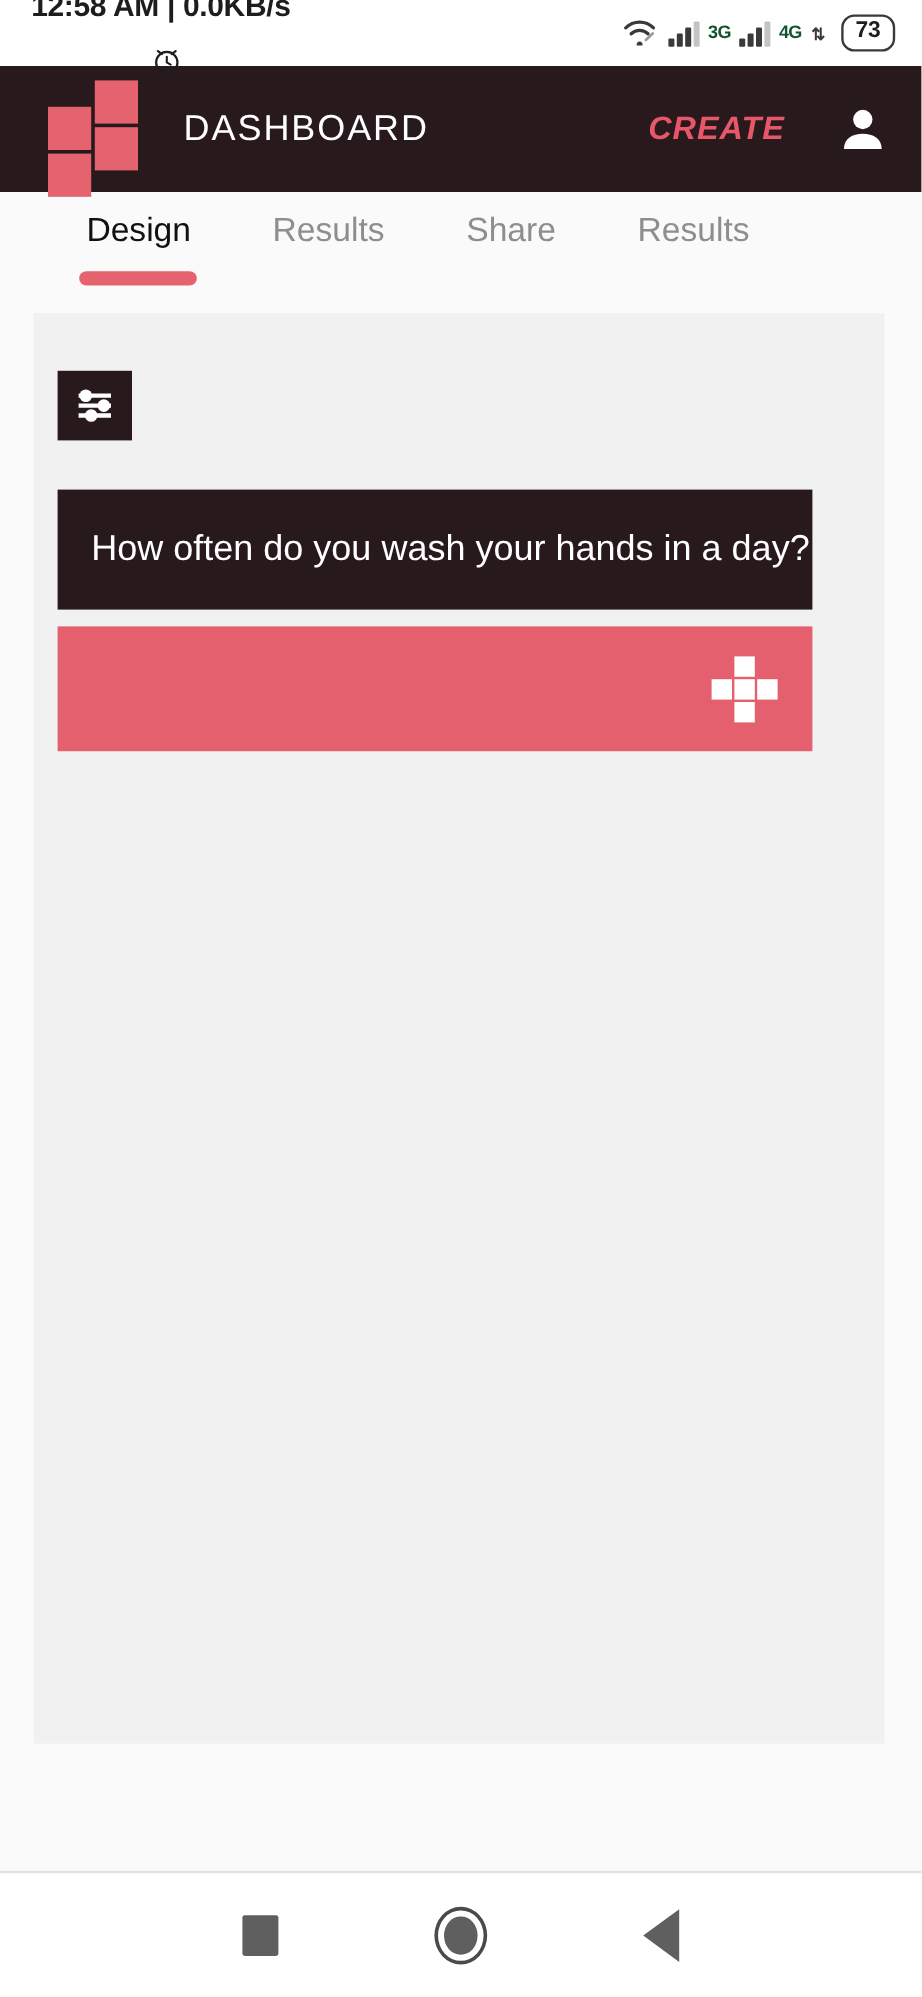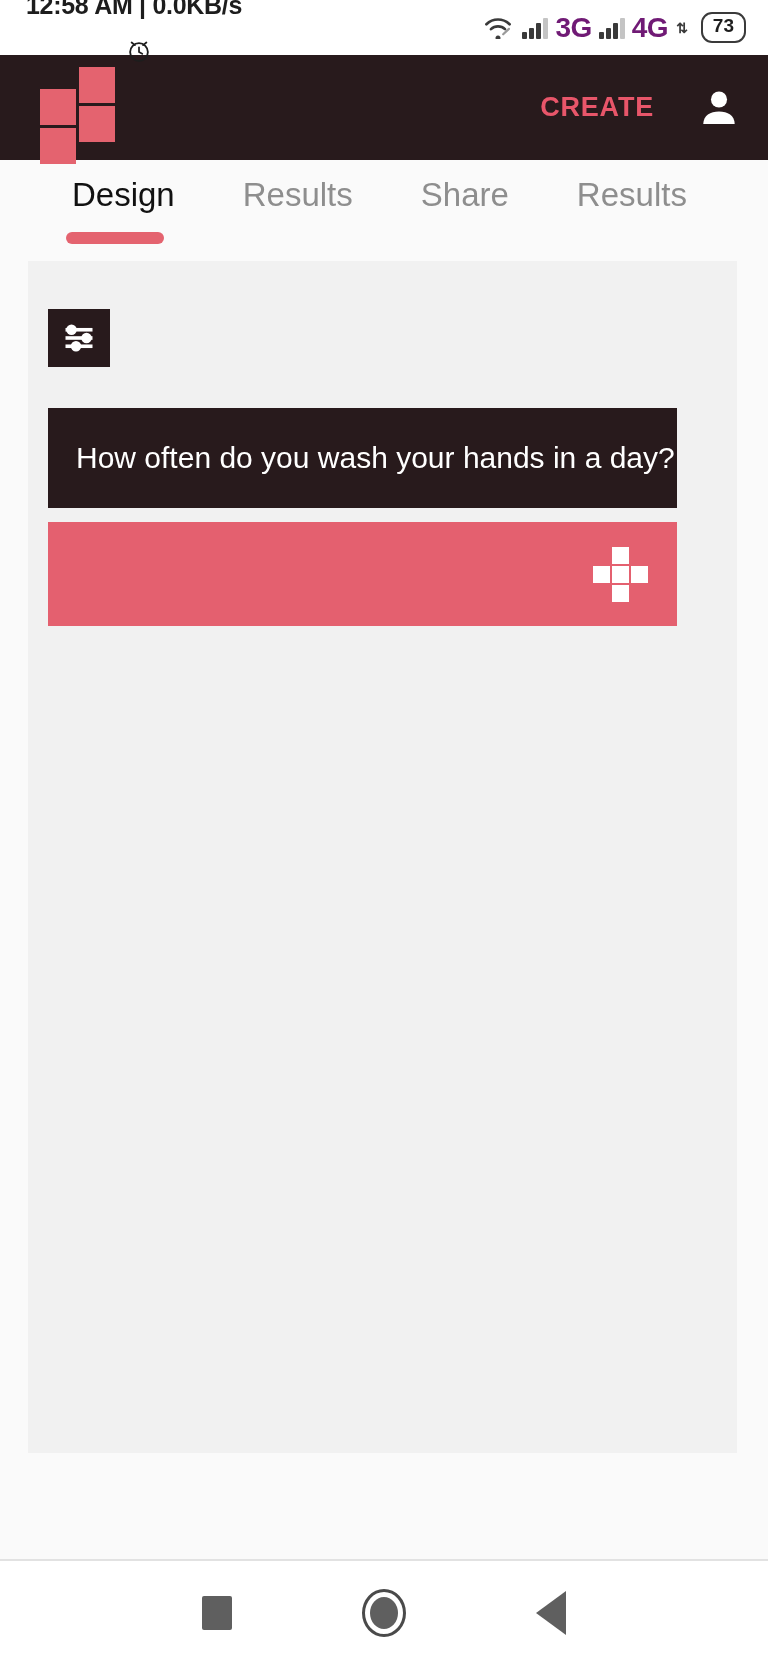--- a/index.html
+++ b/index.html
@@ -18,21 +18,21 @@
     display:flex; align-items:center; justify-content:space-between;
     padding:0 22px 0 26px;
   }
   .sb-left { display:flex; align-items:center; gap:18px;flex-direction:column; }
   .sb-time {
     font-size:25px; font-weight:bold; color:#1d1d1d;
     letter-spacing:-0.3px; white-space:nowrap;
   }
   .alarm-icon { margin-left:9px; display:flex; align-items:center; }
   .sb-right { display:flex; align-items:center; gap:7px; }
-  .net-label { font-size:28px; font-weight:bold; color:#701a75; letter-spacing:-0.5px; }
+  .net-label { font-size:15px; font-weight:bold; color:#14532d; letter-spacing:-0.5px; }
   .battery {
     border:2.5px solid #3a3a3a; border-radius:11px;
     padding:1px 10px 4px 10px; margin-left:6px;
     font-size:19px; font-weight:bold; color:#1d1d1d; line-height:1.15;
   }
   .bars { display:flex; align-items:flex-end; gap:2px; height:22px; }
   .bars i { display:block; width:5px; background:#3a3a3a; border-radius:1px; }
   .bars i:nth-child(1){ height:7px; }
   .bars i:nth-child(2){ height:11px; }
   .bars i:nth-child(3){ height:16px; }
@@ -54,30 +54,31 @@
   .logo .s4 { left:39px; top:39px; width:36px; height:36px; }
   .appbar-title {
     color:#FFFFFF; font-size:30px; letter-spacing:1.6px;
     margin-left:35px; white-space:nowrap;
   }
   .appbar-spacer { flex:1; }
   .create-btn {
     color:#E8566A; font-size:27px; font-weight:bold; letter-spacing:0.8px;
     white-space:nowrap; background:none; border:none; cursor:pointer;
     font-family:"Liberation Sans", sans-serif;
+    font-style:italic;
   }
   .account-icon { margin-left:42px; display:flex; align-items:center; cursor:pointer; }
 
   
   .tabs {
     height:105px; width:100%; background:#FAFAFA;
     display:flex; align-items:flex-start; padding-left:72px; padding-top:16px;
   }
   .tab {
-    position:relative; font-size:33px; color:#8E8E8E;
+    position:relative; font-size:28px; color:#8E8E8E;
     padding:0 0 0 0; margin-right:68px; cursor:pointer; white-space:nowrap;
     background:none; border:none; font-family:"Liberation Sans", sans-serif;
   }
   .tab.active { color:#111111; }
   .tab .underline {
     position:absolute; left:-6px; bottom:-30px;
     width:98px; height:12px; border-radius:6px; background:#E4636F;
   }
 
   
@@ -187,20 +188,21 @@
     </div>
   </div>
 
   <div class="appbar">
     <div class="logo">
       <span class="s1"></span>
         <span class="s2"></span>
         <span class="s3"></span>
         <span class="s4"></span>
     </div>
+    <div class="appbar-title">DASHBOARD</div>
     <div class="appbar-spacer"></div>
     <button class="create-btn">CREATE</button>
     <span class="account-icon">
       <svg width="46" height="46" viewBox="0 0 24 24">
         <circle cx="12" cy="7.6" r="4.2" fill="#ffffff"></circle>
         <path d="M3.8 20.4 c0-4.5 3.7-6.6 8.2-6.6 s8.2 2.1 8.2 6.6 z" fill="#ffffff"></path>
       </svg>
     </span>
   </div>
 

